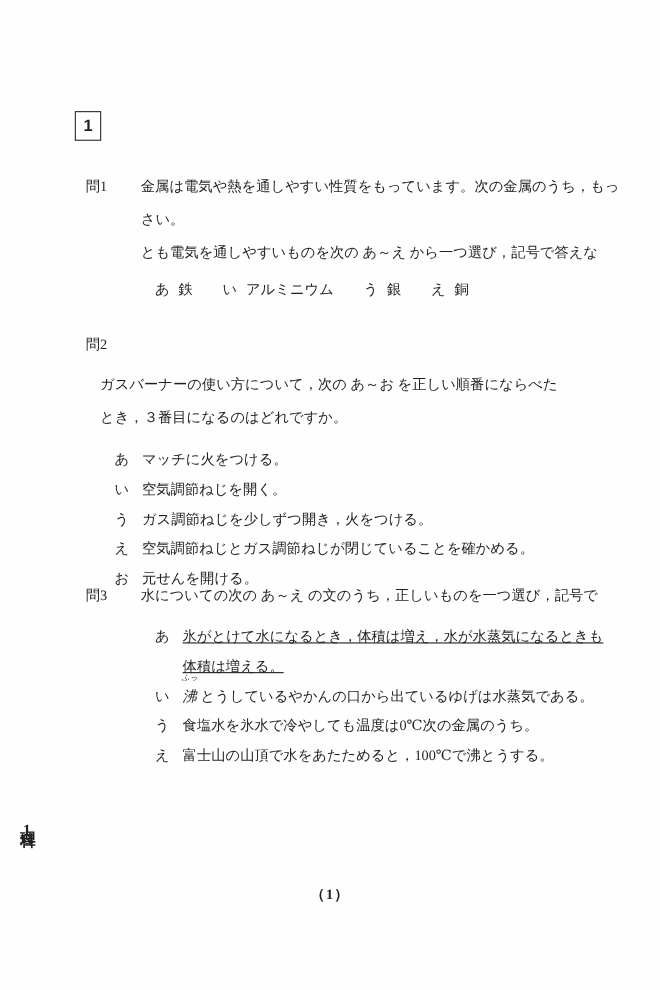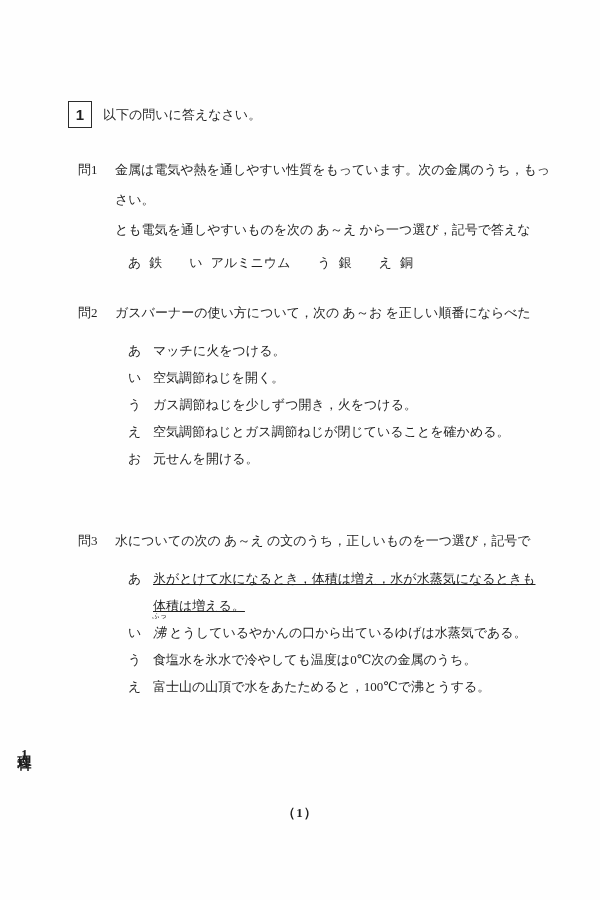--- a/index.html
+++ b/index.html
@@ -38,28 +38,28 @@
   }
 
   
   .question {
     position: absolute;
     left: 78px;
     display: flex;
     align-items: flex-start;
   }
   .q1 { top: 155px; justify-content: center; }
-  .q2 { top: 298px; }
+  .q2 { top: 298px; flex-direction: column; }
   .q3 { top: 526px; }
   .q-label {
     flex: 0 0 37px;
     line-height: 30px;
     white-space: nowrap;
   }
-  .q-body { width: 440px; }
+  .q-body { width: 440px; margin-left: 13px; }
   .line {
     line-height: 30px;
     white-space: nowrap;
   }
 
   
   .inline-choices {
     margin-top: 4px;
     margin-left: 13px;
     display: flex;
@@ -119,21 +119,20 @@
 </style>
 </head>
 <body>
 
 <div class="sheet">
 
   <div class="header">
     <div class="section-box">
       <span>1</span>
     </div>
-    <div>以下の問いに答えなさい。</div>
   </div>
 
   <div class="question q1">
     <div class="q-label">問1</div>
     <div class="q-body">
       <div class="line">金属は電気や熱を通しやすい性質をもっています。次の金属のうち，もっ</div>
       <div class="line">さい。</div>
       <div class="line">とも電気を通しやすいものを次の あ～え から一つ選び，記号で答えな</div>
       <div class="inline-choices">
         <span class="ichoice">
@@ -153,20 +152,21 @@
           <span class="ctext">銅</span>
         </span>
       </div>
     </div>
   </div>
 
   <div class="question q2">
     <div class="q-label">問2</div>
     <div class="q-body">
       <div class="line">ガスバーナーの使い方について，次の あ～お を正しい順番にならべた</div>
+      <div class="line">とき，３番目になるのはどれですか。</div>
       <div class="options">
         <div class="option">
           <span class="marker">あ</span>
           <span class="otext">マッチに火をつける。</span>
         </div>
         <div class="option">
           <span class="marker">い</span>
           <span class="otext">空気調節ねじを開く。</span>
         </div>
         <div class="option">

